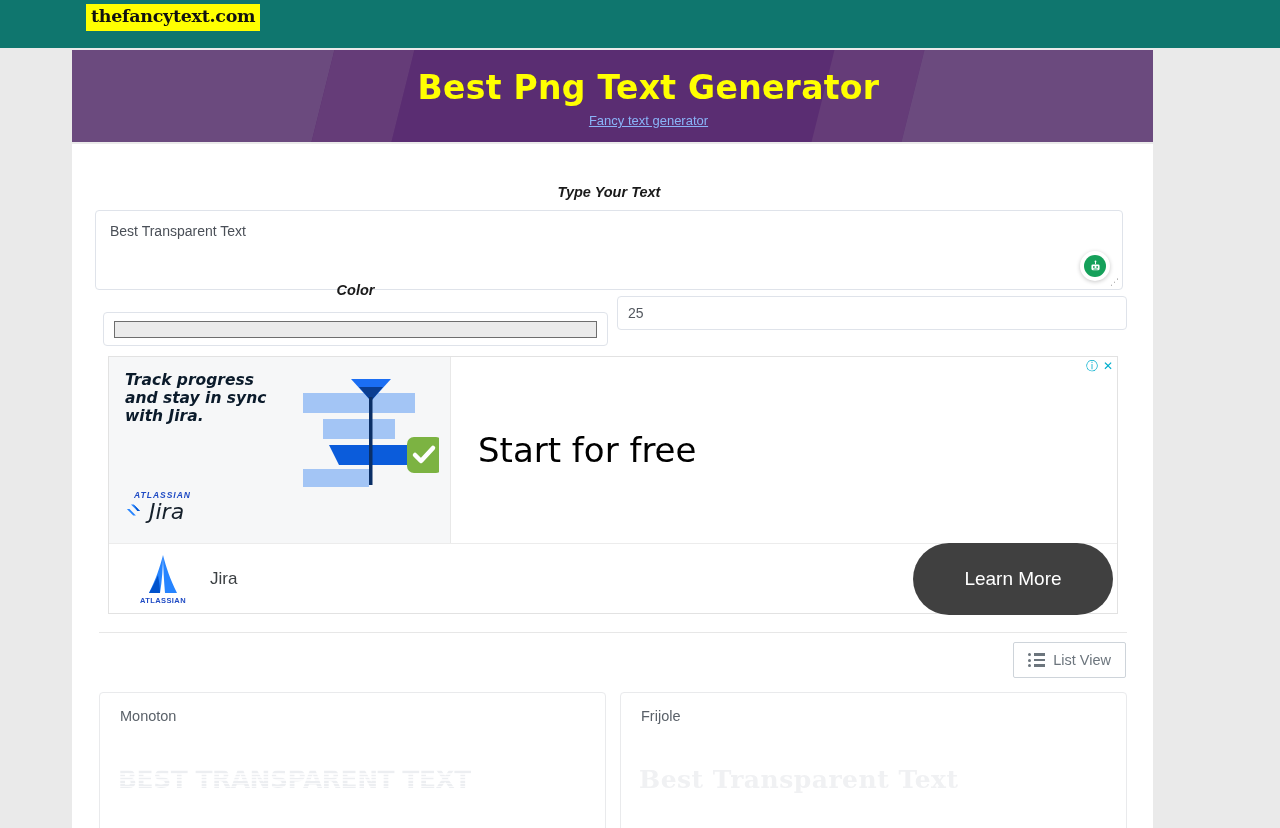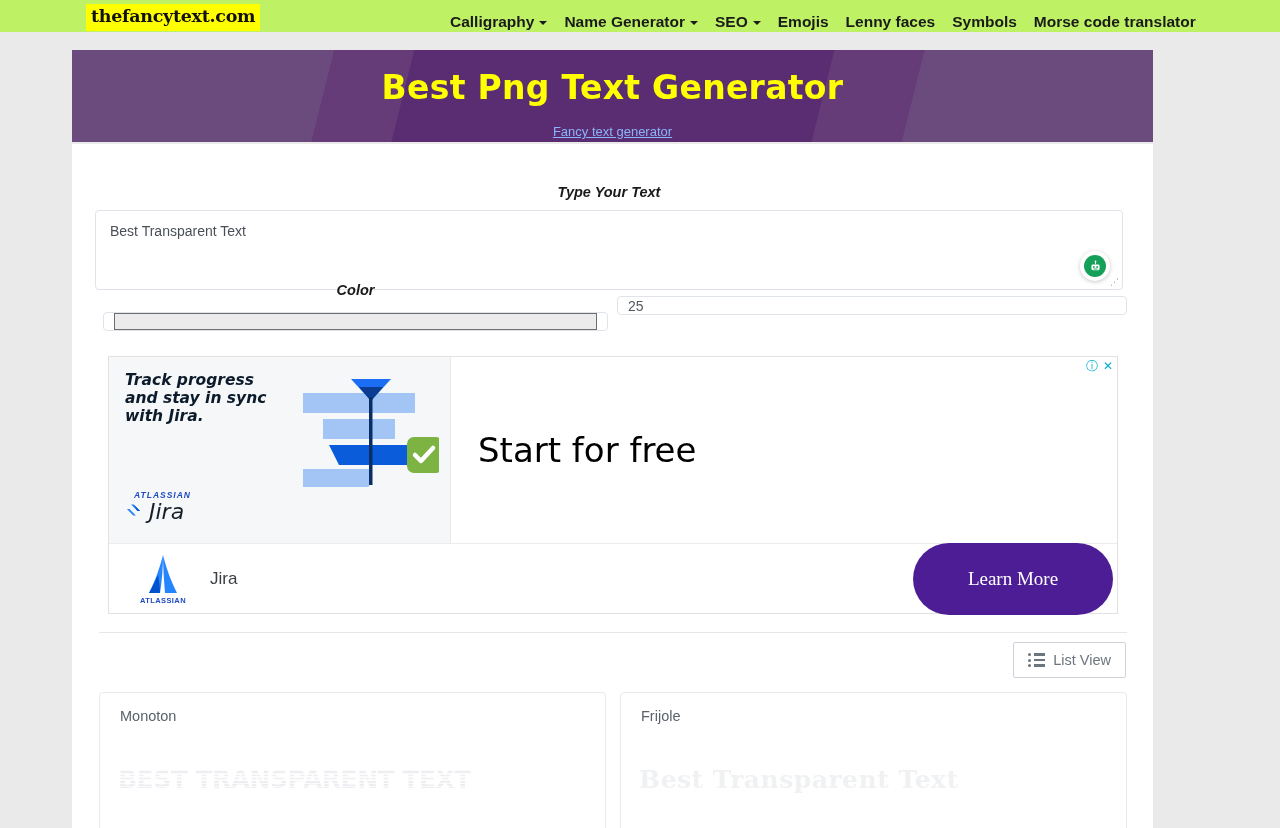--- a/index.html
+++ b/index.html
@@ -6,22 +6,22 @@
   html, body {
     margin: 0; padding: 0;
     width: 1280px; height: 828px;
     background: #eaeaea;
     font-family: "Liberation Sans", sans-serif;
     overflow: hidden;
   }
 
   
   .navbar {
-    height: 32px;
-    background: #bef264;
+    height: 48px;
+    background: #0f766e;
     display: flex;
     align-items: center;
     position: relative;
   }
   .brand {
     position: absolute;
     left: 86px;
     top: 4px;
     background: #ffff00;
     padding: 2px 5px 3px 5px;
@@ -60,20 +60,21 @@
     margin-top: 2px;
   }
 
   
   .hero {
     position: absolute;
     left: 72px; top: 50px;
     width: 1081px; height: 92px;
     overflow: hidden;
     background: #5d3072;
+    padding-left: 36px;
   }
   .hero .stripes { position: absolute; inset: 0; }
   .hero .st {
     position: absolute; top: -30px; height: 160px;
     transform: skewX(-14deg);
   }
   .hero-title {
     position: absolute;
     width: 100%;
     top: 18px;
@@ -86,21 +87,20 @@
   }
   .hero-link {
     position: absolute;
     width: 100%;
     top: 63px;
     text-align: center;
     color: #8ab4f8;
     font-size: 13px;
     text-decoration: underline;
     cursor: pointer;
-    margin-top: 11px;
   }
 
   
   .card {
     position: absolute;
     left: 72px; top: 144px;
     width: 1081px; height: 700px;
     background: #ffffff;
   }
 
@@ -144,21 +144,21 @@
     position: absolute; right: 2px; bottom: 1px;
     width: 10px; height: 10px; color: #999; font-size: 9px; line-height: 9px;
   }
 
   
   .row2 { position: absolute; left: 27px; top: 138px; width: 1028px; }
   .col-l { position: absolute; left: 4px;   width: 505px; }
   .col-r { position: absolute; left: 518px; width: 510px; }
   .ctrl {
     margin-top: 14px;
-    height: 19px;
+    height: 34px;
     border: 1px solid #dfe3ea;
     border-radius: 4px;
     background: #fff;
     display: flex; align-items: center;
     padding: 0 10px;
     font-size: 14px;
     color: #53585f;
   }
   .swatch {
     width: 100%; height: 17px;
@@ -224,26 +224,25 @@
   }
   .atl-logo { margin-left: 25px; position: relative; width: 58px; height: 52px; }
   .atl-name {
     position: absolute; left: 0; bottom: 0; width: 58px; text-align: center;
     font-size: 7.5px; font-weight: bold; letter-spacing: .4px; color: #1f4bc4;
   }
   .ad-brand { margin-left: 18px; font-size: 17px; color: #3c4043; }
   .learn-more {
     margin-left: auto; margin-right: 4px;
     width: 200px; height: 72px;
-    background: #4c1d95;
+    background: #404040;
     border-radius: 36px;
     color: #fff; font-size: 19px;
     display: flex; align-items: center; justify-content: center;
     cursor: pointer;
-    font-family: Liberation Serif, serif;
   }
 
   .divider {
     position: absolute; left: 27px; top: 488px; width: 1028px;
     height: 1px; background: #e7e7e7;
   }
 
   
   .views {
     position: absolute; right: 27px; top: 498px;
@@ -298,38 +297,20 @@
     font-weight: bold;
     letter-spacing: 0.5px;
     color: #f0f1f3;
   }
 </style>
 </head>
 <body>
 
 <div class="navbar">
   <div class="brand">thefancytext.com</div>
-  <div class="nav-items">
-    <div class="nav-item">
-      <span>Calligraphy</span>
-      <span class="caret"></span>
-    </div>
-    <div class="nav-item">
-      <span>Name Generator</span>
-      <span class="caret"></span>
-    </div>
-    <div class="nav-item">
-      <span>SEO</span>
-      <span class="caret"></span>
-    </div>
-    <div class="nav-item">Emojis</div>
-    <div class="nav-item">Lenny faces</div>
-    <div class="nav-item">Symbols</div>
-    <div class="nav-item">Morse code translator</div>
-  </div>
 </div>
 
 <div class="hero">
   <div class="stripes">
     <div class="st" style="left:-40px;  width:290px; background:#6b4a7e;"></div>
     <div class="st" style="left:250px;  width:80px;  background:#653c78;"></div>
     <div class="st" style="left:330px;  width:420px; background:#5a2d72;"></div>
     <div class="st" style="left:750px;  width:90px;  background:#653c78;"></div>
     <div class="st" style="left:840px;  width:300px; background:#6b4a7e;"></div>
   </div>

